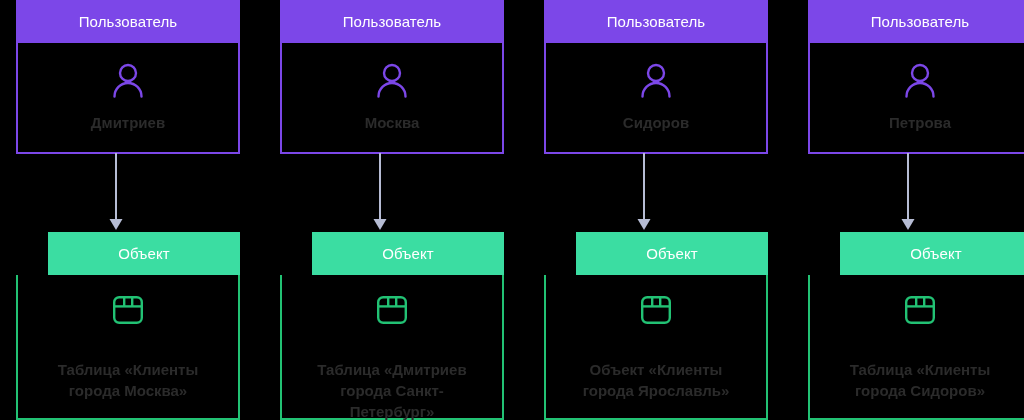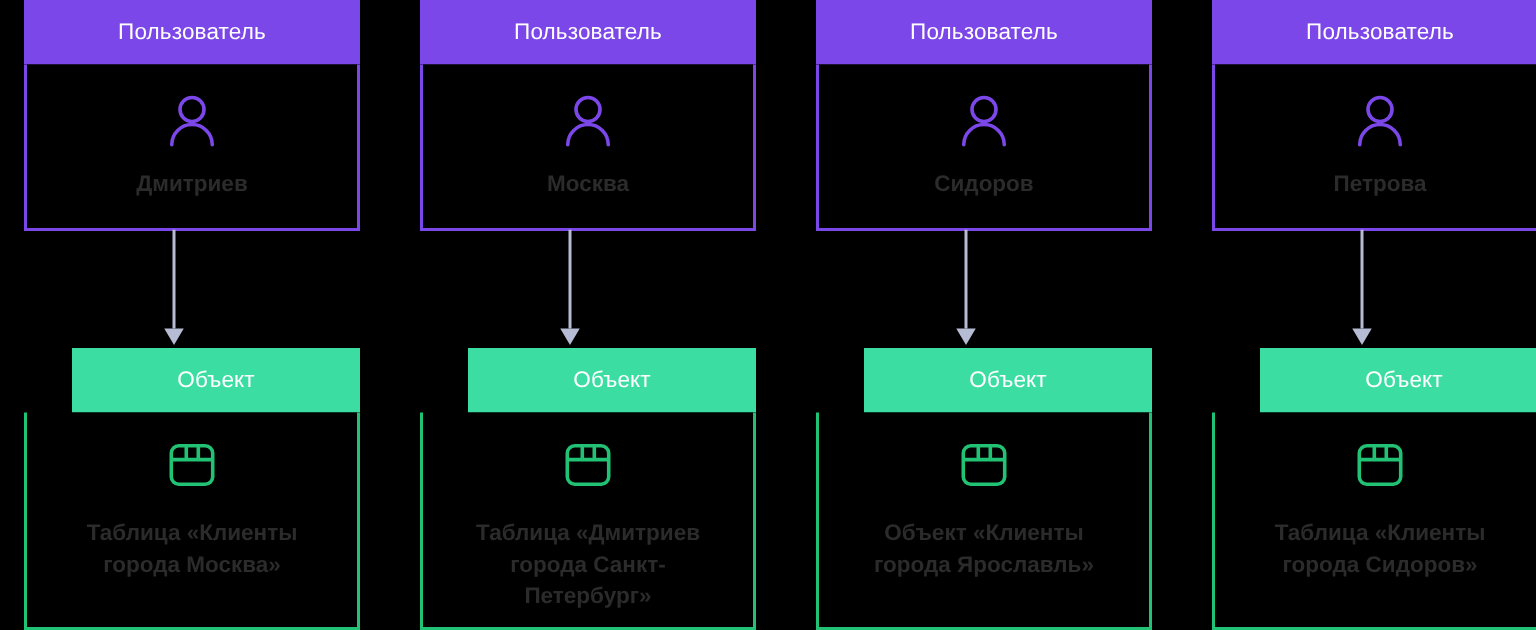--- a/index.html
+++ b/index.html
@@ -106,21 +106,21 @@
     border-width: 0 2px 2px 2px;
     border-color: #22c274;
     padding-top: 18px;
   }
   .card-object .card-icon {
     width: 34px;
     height: 34px;
     display: block;
   }
   .card-object .card-label {
-    margin-top: 18px;
+    margin-top: 32px;
     color: #2b2b2b;
     font-size: 15px;
     line-height: 21px;
     text-align: center;
     font-weight: 700;
     padding: 0 18px;
   }
 
   
   .connector {

